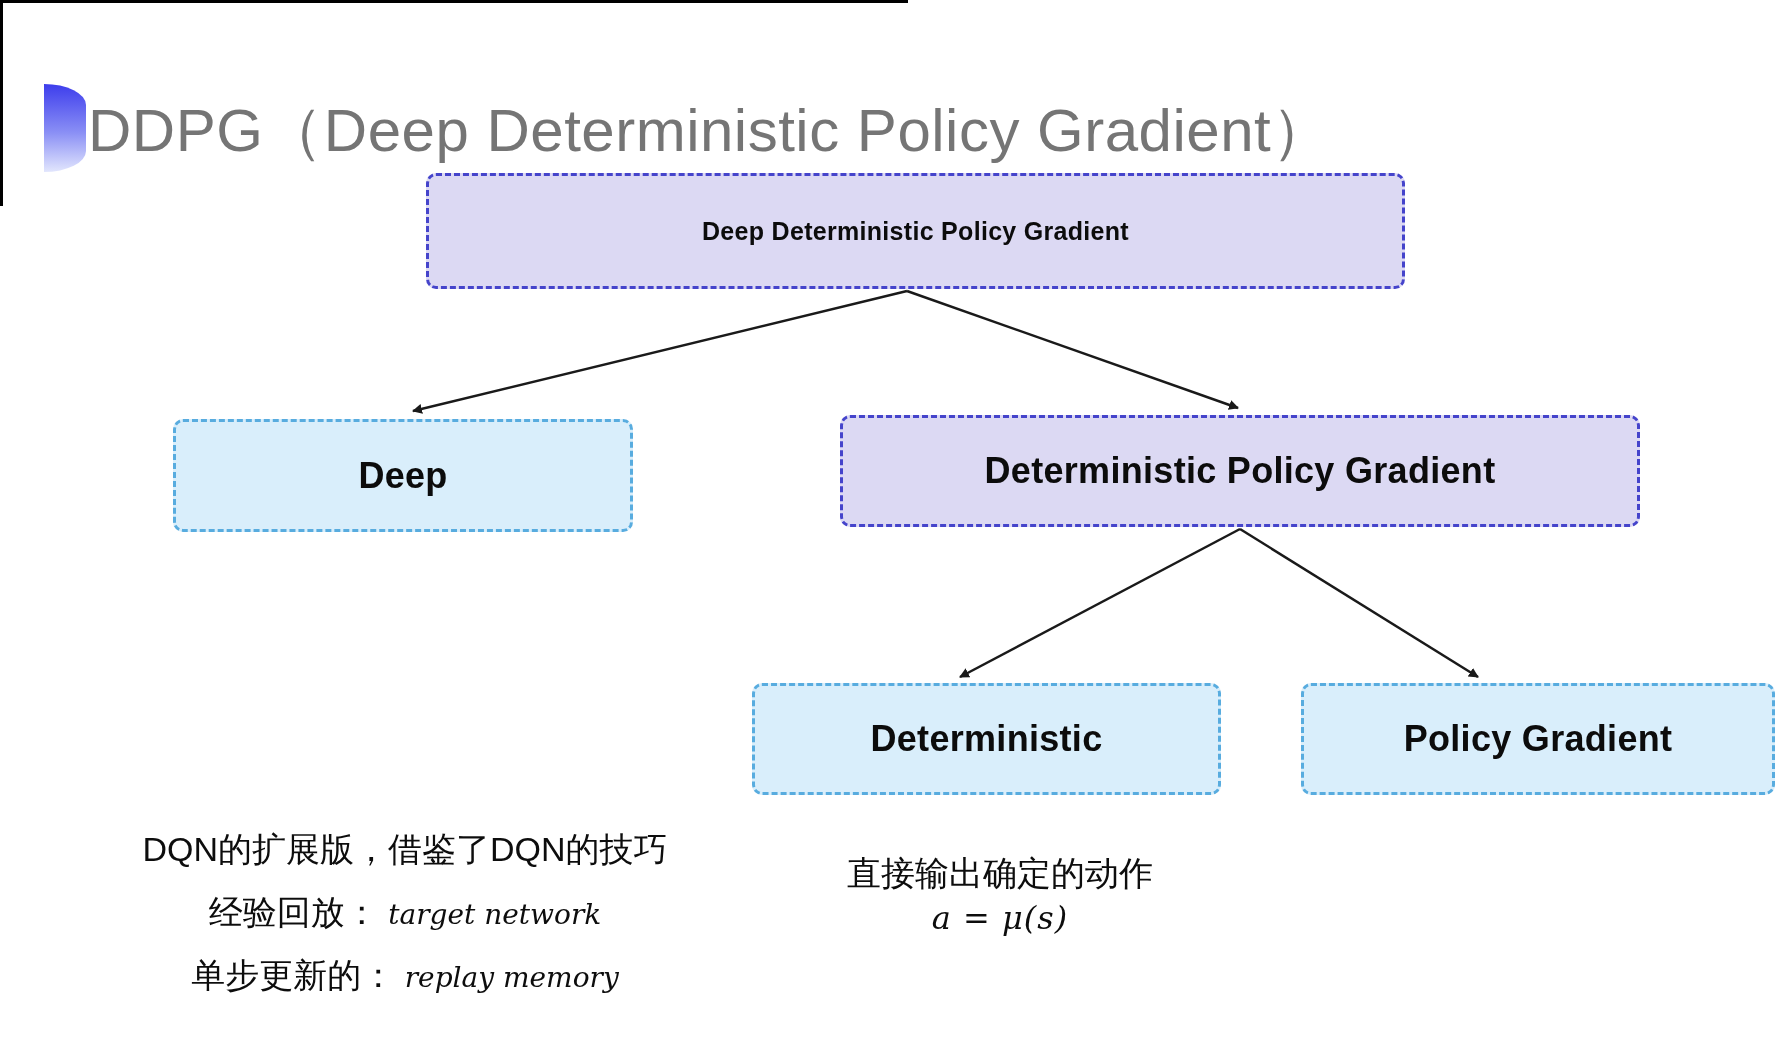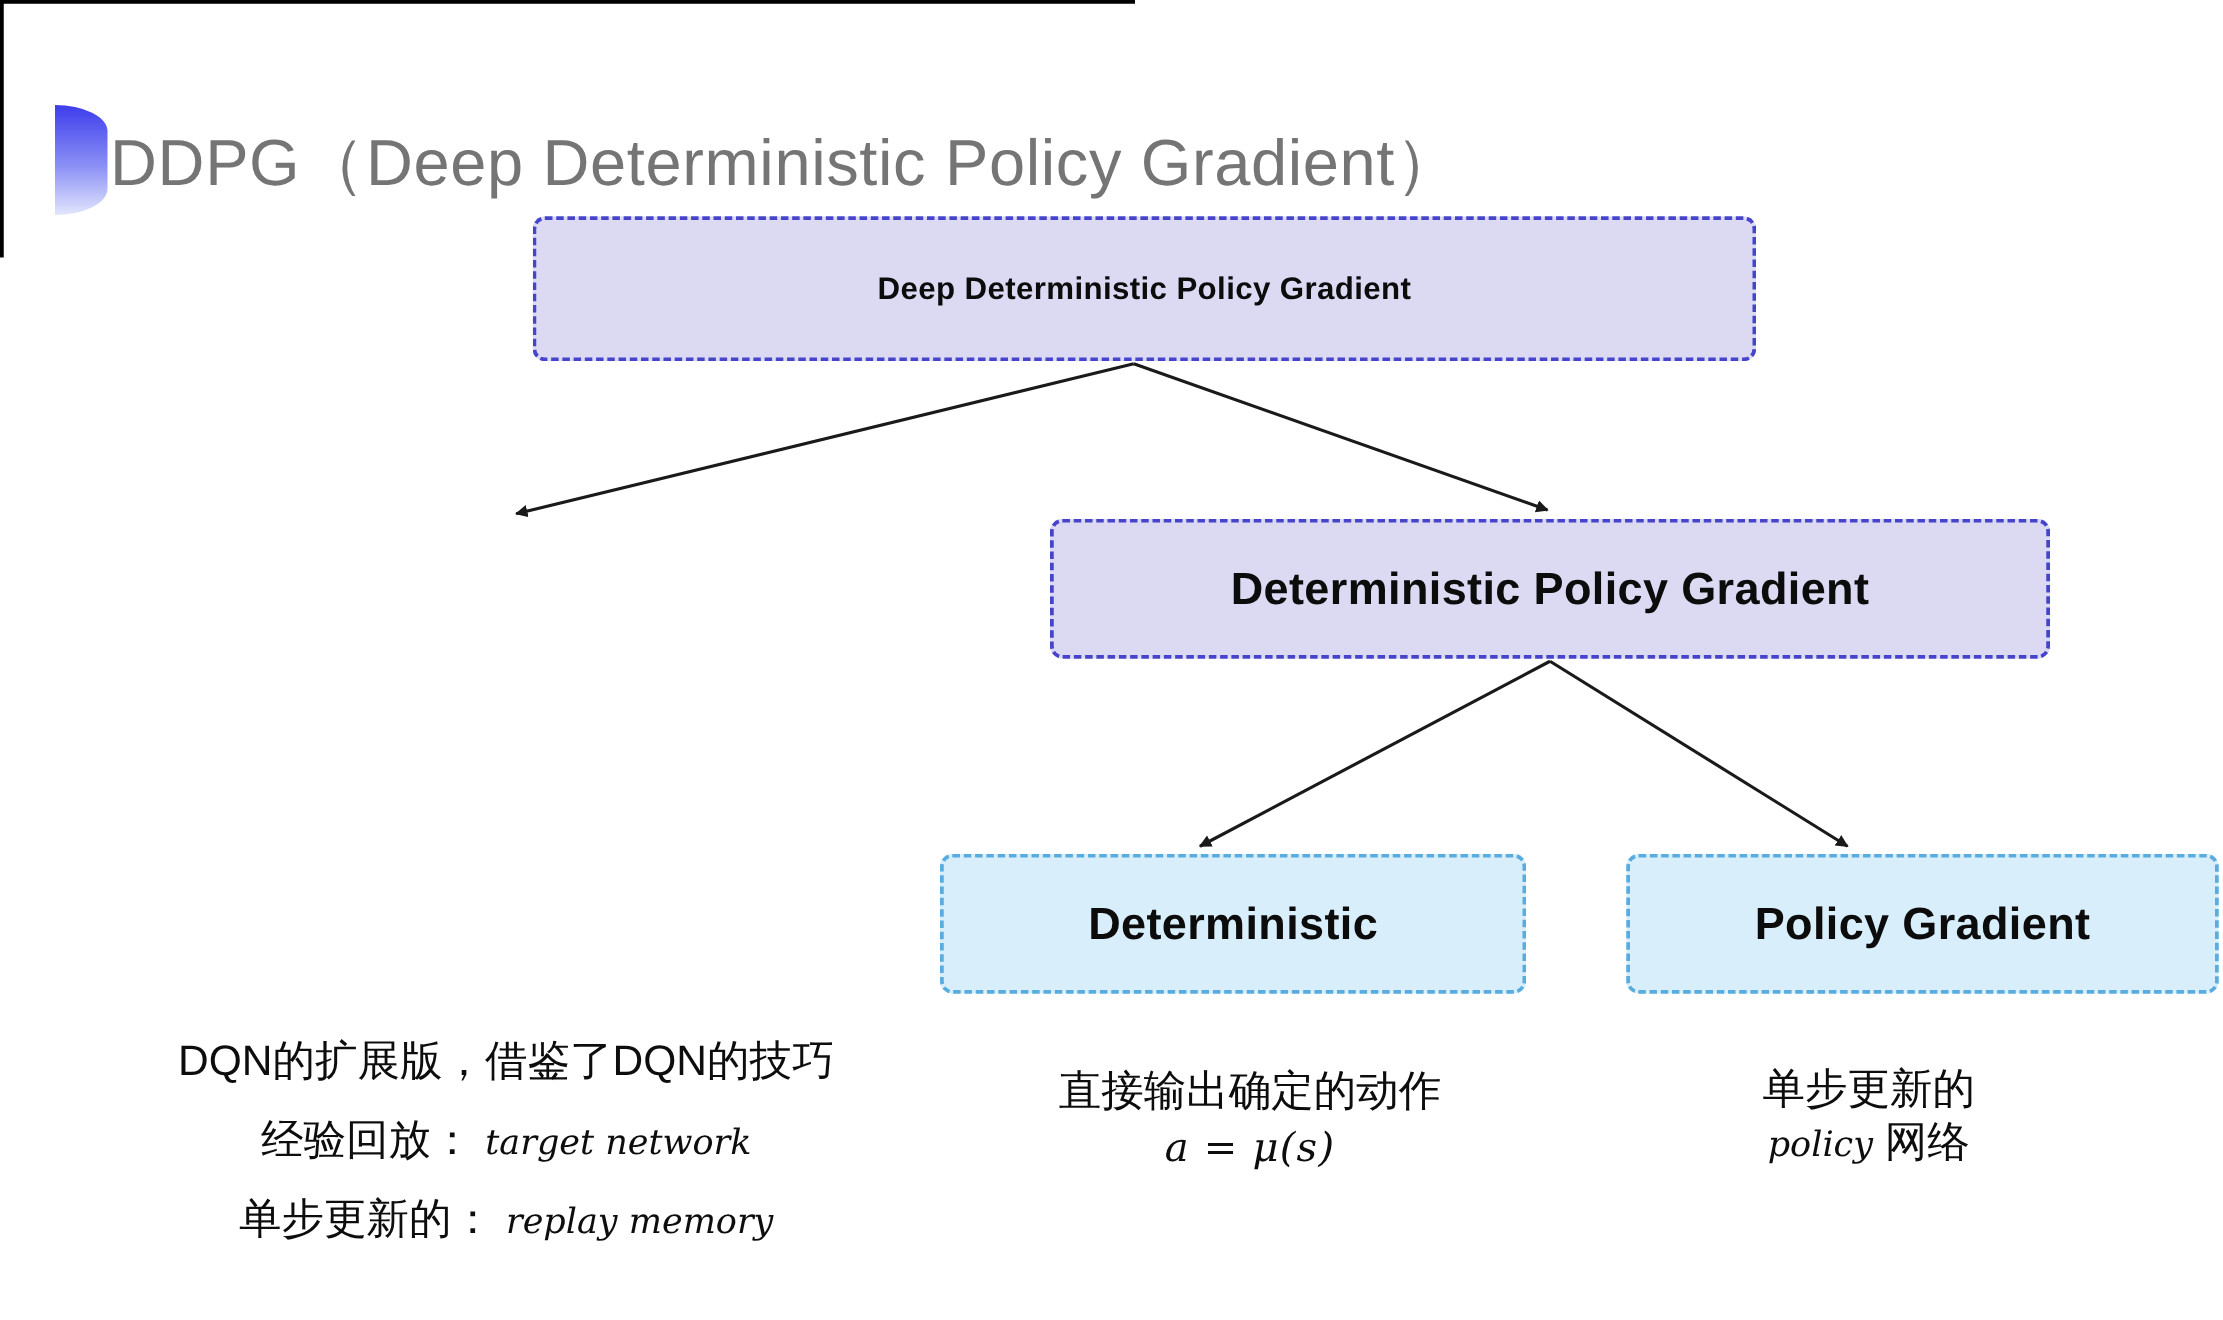--- a/index.html
+++ b/index.html
@@ -17,21 +17,21 @@
 
   
   .title-row{position:absolute;left:0;top:76px;width:1778px;height:110px;}
   .title-bullet{
     position:absolute;left:44px;top:8px;width:42px;height:88px;
     border-radius:0 88px 88px 0 / 0 44px 44px 0;
     background:linear-gradient(180deg,#3d3dec 0%,#8a8ff5 55%,#e2e6fd 100%);
   }
   .title-text{
     position:absolute;left:88px;top:0;
-    font-size:52px;line-height:110px;
+    font-size:60px;line-height:110px;
     color:#757575;letter-spacing:0.5px;
     white-space:nowrap;
   }
 
   
   .node{
     position:absolute;
     display:flex;align-items:center;justify-content:center;
     border-radius:10px;
     font-size:36px;font-weight:600;color:#0c0c0c;
@@ -90,20 +90,23 @@
     <line x1="907" y1="291" x2="413" y2="411" stroke="#1a1a1a" stroke-width="2.5" marker-end="url(#arrw)"></line>
     <line x1="907" y1="291" x2="1238" y2="408" stroke="#1a1a1a" stroke-width="2.5" marker-end="url(#arrw)"></line>
     <line x1="1240" y1="529" x2="960" y2="677" stroke="#1a1a1a" stroke-width="2.5" marker-end="url(#arrw)"></line>
     <line x1="1240" y1="529" x2="1478" y2="677" stroke="#1a1a1a" stroke-width="2.5" marker-end="url(#arrw)"></line>
   </svg>
 
   <div class="node node-purple node-root">
     <span>Deep Deterministic Policy Gradient</span>
   </div>
 
+  <div class="node node-cyan node-deep">
+    <span>Deep</span>
+  </div>
 
   <div class="node node-purple node-dpg">
     <span>Deterministic Policy Gradient</span>
   </div>
 
   <div class="node node-cyan node-det">
     <span>Deterministic</span>
   </div>
 
   <div class="node node-cyan node-pg">
@@ -120,21 +123,14 @@
       <span>单步更新的：</span>
       <span class="em-serif">replay memory</span>
     </div>
   </div>
 
   <div class="note-col note-col-det">
     <div class="note-line">直接输出确定的动作</div>
     <div class="note-line math">a = μ(s)</div>
   </div>
 
-  <div class="note-col note-col-pg">
-    <div class="note-line">单步更新的</div>
-    <div class="note-line">
-      <span class="em-serif">policy</span>
-      <span>网络</span>
-    </div>
-  </div>
 
 </div>
 
 </body></html>

